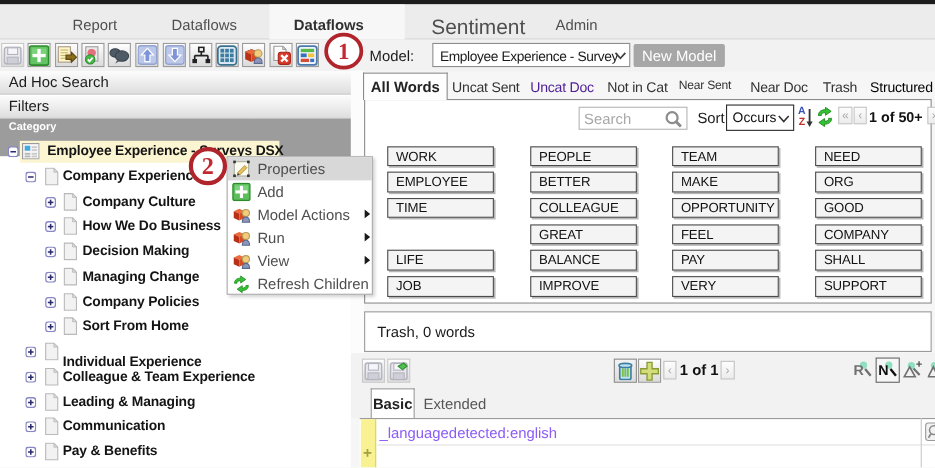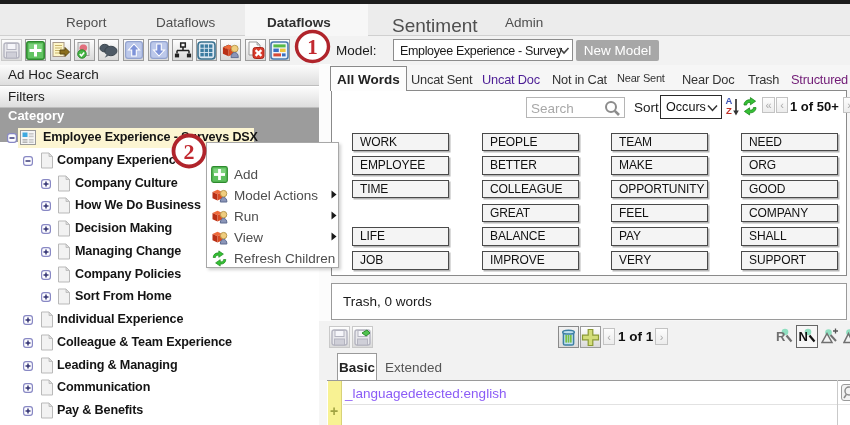--- a/index.html
+++ b/index.html
@@ -131,21 +131,21 @@
 <div class="abs" style="left:393px;top:39px;width:180px;height:22px;background:#fff;border:1px solid #8c8c8c;overflow:hidden">
       <div style="position:absolute;left:6px;top:4px;width:162px;overflow:hidden;font-size:12.5px;letter-spacing:-0.35px;color:#1a1a1a;white-space:nowrap">Employee Experience - Surveys DS</div>
       <svg style="position:absolute;right:2px;top:6px" width="12" height="9" viewBox="0 0 12 9">
         <path d="M1.5 2 L6 7 L10.5 2" fill="none" stroke="#444" stroke-width="1.6"></path>
       </svg>
     </div>
 <div class="abs" style="left:576px;top:40px;width:83px;height:21px;background:#a7a7a7;border-radius:2px;color:#fff;font-size:13.5px;text-align:center;line-height:21px">New Model</div>
 <div class="abs" style="left:0;top:65px;width:319px;height:360px;background:#fff"></div>
 <div class="abs" style="left:0;top:65px;width:319px;height:21px;background:linear-gradient(#fcfcfc,#dedede);border-bottom:1px solid #bdbdbd;font-size:13.5px;color:#1c1c1c;line-height:20px;padding-left:8px">Ad Hoc Search</div>
 <div class="abs" style="left:0;top:87px;width:319px;height:21px;background:linear-gradient(#fcfcfc,#dedede);border-bottom:1px solid #bdbdbd;font-size:13.5px;color:#1c1c1c;line-height:20px;padding-left:8px">Filters</div>
-<div class="abs" style="left:0;top:108px;width:319px;height:34px;background:#9c9c9c;color:#fff;font-weight:bold;font-size:13px;line-height:16px;padding-left:8px">Category</div>
+<div class="abs" style="left:0;top:108px;width:319px;height:34px;background:#9c9c9c;color:#fff;font-weight:bold;font-size:10px;line-height:16px;padding-left:8px">Category</div>
 <div class="abs" style="left:18px;top:127.5px;width:236px;height:20px;background:#fcf5d2"></div>
 <svg class="abs" style="left:7px;top:133.0px" width="10" height="10" viewBox="0 0 10 10">
       <rect x="0.6" y="0.6" width="8.8" height="8.8" rx="2.4" fill="#fdfdff" stroke="#8888c4" stroke-width="1.2"></rect>
       <line x1="2.5" y1="5" x2="7.5" y2="5" stroke="#2a2a6e" stroke-width="1.4"></line>
     </svg>
 <svg class="abs" style="left:20px;top:129.5px" width="16" height="15" viewBox="0 0 16 15">
       <rect x="0.5" y="0.5" width="15" height="14" fill="#f5f5f5" stroke="#9a9a9a"></rect>
       <rect x="2.5" y="2.5" width="5" height="4.5" fill="#3fa9e0"></rect>
       <rect x="8.8" y="3" width="4.8" height="1.6" fill="#c9c9c9"></rect>
       <rect x="8.8" y="5.6" width="4.8" height="1.6" fill="#c9c9c9"></rect>
@@ -226,21 +226,21 @@
 <div class="trow" style="left:75px;top:286.2px;line-height:21px">Sort From Home</div>
 <svg class="abs" style="left:23px;top:315.0px" width="10" height="10" viewBox="0 0 10 10">
       <rect x="0.6" y="0.6" width="8.8" height="8.8" rx="2.4" fill="#fdfdff" stroke="#8888c4" stroke-width="1.2"></rect>
       <line x1="2.5" y1="5" x2="7.5" y2="5" stroke="#2a2a6e" stroke-width="1.4"></line>
       <line x1="5" y1="2.5" x2="5" y2="7.5" stroke="#2a2a6e" stroke-width="1.4"></line>
     </svg>
 <svg class="abs" style="left:40px;top:311.0px" width="14" height="17" viewBox="0 0 14 17">
       <path d="M1.5 1 L9 1 L12.5 4.5 L12.5 16 L1.5 16 Z" fill="#f2f2f2" stroke="#b9b9b9" stroke-width="1"></path>
       <path d="M9 1 L9 4.5 L12.5 4.5 Z" fill="#dcdcdc" stroke="#b9b9b9" stroke-width="0.8"></path>
     </svg>
-<div class="trow" style="left:57px;top:309.0px;line-height:21px">Individual Experience</div>
+<div class="trow" style="left:57px;top:319px;line-height:21px">Individual Experience</div>
 <svg class="abs" style="left:23px;top:337.75px" width="10" height="10" viewBox="0 0 10 10">
       <rect x="0.6" y="0.6" width="8.8" height="8.8" rx="2.4" fill="#fdfdff" stroke="#8888c4" stroke-width="1.2"></rect>
       <line x1="2.5" y1="5" x2="7.5" y2="5" stroke="#2a2a6e" stroke-width="1.4"></line>
       <line x1="5" y1="2.5" x2="5" y2="7.5" stroke="#2a2a6e" stroke-width="1.4"></line>
     </svg>
 <svg class="abs" style="left:40px;top:333.75px" width="14" height="17" viewBox="0 0 14 17">
       <path d="M1.5 1 L9 1 L12.5 4.5 L12.5 16 L1.5 16 Z" fill="#f2f2f2" stroke="#b9b9b9" stroke-width="1"></path>
       <path d="M9 1 L9 4.5 L12.5 4.5 Z" fill="#dcdcdc" stroke="#b9b9b9" stroke-width="0.8"></path>
     </svg>
 <div class="trow" style="left:57px;top:331.8px;line-height:21px">Colleague &amp; Team Experience</div>
@@ -275,21 +275,21 @@
     </svg>
 <div class="trow" style="left:57px;top:400.0px;line-height:21px">Pay &amp; Benefits</div>
 <div class="abs" style="left:319px;top:64px;width:12px;height:257px;background:#fcfcfc"></div>
 <div class="abs" style="left:330px;top:66px;width:77px;height:25px;background:#fdfdfd;border:1px solid #8a8a8a;border-bottom:none;text-align:center;font-weight:bold;font-size:13.5px;color:#222;line-height:25px">All Words</div>
 <div class="abs" style="left:411px;top:71.5px;font-size:12.8px;letter-spacing:-0.2px;color:#333;white-space:nowrap">Uncat Sent</div>
 <div class="abs" style="left:482px;top:71.5px;font-size:12.8px;letter-spacing:-0.2px;color:#4c1d95;white-space:nowrap">Uncat Doc</div>
 <div class="abs" style="left:552px;top:71.5px;font-size:12.8px;letter-spacing:-0.2px;color:#333;white-space:nowrap">Not in Cat</div>
 <div class="abs" style="left:617px;top:71.5px;font-size:11px;letter-spacing:-0.2px;color:#333;white-space:nowrap">Near Sent</div>
 <div class="abs" style="left:682px;top:71.5px;font-size:12.8px;letter-spacing:-0.2px;color:#333;white-space:nowrap">Near Doc</div>
 <div class="abs" style="left:748px;top:71.5px;font-size:12.8px;letter-spacing:-0.2px;color:#333;white-space:nowrap">Trash</div>
-<div class="abs" style="left:791px;top:71.5px;font-size:12.8px;letter-spacing:-0.2px;color:#701a75;white-space:nowrap">Structured</div>
+<div class="abs" style="left:791px;top:71.5px;font-size:12.8px;letter-spacing:-0.2px;color:#000000;white-space:nowrap">Structured</div>
 <div class="abs" style="left:331px;top:90px;width:516px;height:186px;background:#fff;border:1px solid #8a8a8a"></div>
 <div class="abs" style="left:331px;top:90px;width:75px;height:1px;background:#fdfdfd"></div>
 <div class="abs" style="left:526px;top:97px;width:99px;height:21px;background:#fff;border:1px solid #b5b5b5"></div>
 <div class="abs" style="left:531px;top:101px;font-size:13.5px;color:#a8a8a8">Search</div>
 <div class="abs" style="left:604px;top:100px"><svg width="17" height="17" viewBox="0 0 17 17">
         <circle cx="7" cy="7" r="5" fill="none" stroke="#8c8c8c" stroke-width="2"></circle>
         <line x1="10.8" y1="10.8" x2="15" y2="15" stroke="#8c8c8c" stroke-width="2.6"></line>
       </svg></div>
 <div class="abs" style="left:634px;top:100px;font-size:13.5px;color:#1a1a1a">Sort</div>
 <div class="abs" style="left:660px;top:95px;width:62px;height:24px;background:#fff;border:1.5px solid #2a2a2a">
@@ -405,20 +405,32 @@
 <div class="abs" style="left:330px;top:403px;font-size:14px;font-weight:bold;color:#a0a242">+</div>
 <div class="abs" style="left:343px;top:404px;width:507px;height:1px;background:#e2e2e2"></div>
 <div class="abs" style="left:345px;top:386px;font-size:13.5px;color:#8b5cf6">_languagedetected:english</div>
 <div class="abs" style="left:837px;top:380px;width:1px;height:45px;background:#c9c9c9"></div>
 <div class="abs" style="left:841px;top:384px;width:12px;height:17px;border:1px solid #9a9a9a;border-radius:3px;background:#f2f2f2"></div>
 <svg class="abs" style="left:843px;top:386px" width="10" height="13" viewBox="0 0 10 13">
       <circle cx="6" cy="5" r="4" fill="none" stroke="#8a8a8a" stroke-width="1.4"></circle>
       <line x1="3.4" y1="8.4" x2="1" y2="12" stroke="#8a8a8a" stroke-width="1.6"></line>
     </svg>
 <div class="abs" style="left:206px;top:142px;width:133px;height:126px;background:#fff;border:1px solid #a8a8a8;box-shadow:2px 2px 3px rgba(0,0,0,0.18)">
+<div class="mrow" style="top:0;background:#d8d8d8">
+        <span class="mi"><svg width="17" height="17" viewBox="0 0 17 17">
+            <rect x="2" y="2" width="13" height="13" fill="#fbfbf2" stroke="#b0b0a0"></rect>
+            <rect x="1" y="1" width="2.4" height="2.4" fill="#333"></rect>
+            <rect x="13.6" y="1" width="2.4" height="2.4" fill="#333"></rect>
+            <rect x="1" y="13.6" width="2.4" height="2.4" fill="#333"></rect>
+            <rect x="13.6" y="13.6" width="2.4" height="2.4" fill="#333"></rect>
+            <path d="M5 12 L11.5 5.5 L13.5 7.5 L7 14 Z" fill="#e8c25a" stroke="#a8893a" stroke-width="0.8"></path>
+            <path d="M5 12 L4.4 14.6 L7 14 Z" fill="#444"></path>
+          </svg></span>
+        <span class="mt">Properties</span>
+      </div>
 <div class="mrow" style="top:21px">
         <span class="mi"><svg width="17" height="17" viewBox="0 0 17 17">
             <rect x="0.7" y="0.7" width="15.6" height="15.6" rx="1.8" fill="#5cbf5c" stroke="#2d8a2d" stroke-width="1.2"></rect>
             <rect x="2.5" y="2.5" width="12" height="5.4" fill="#93e093" opacity="0.6"></rect>
             <rect x="7.1" y="3" width="2.8" height="11" fill="#fff"></rect>
             <rect x="3" y="7.1" width="11" height="2.8" fill="#fff"></rect>
           </svg></span>
         <span class="mt">Add</span>
       </div>
 <div class="mrow" style="top:42px">

